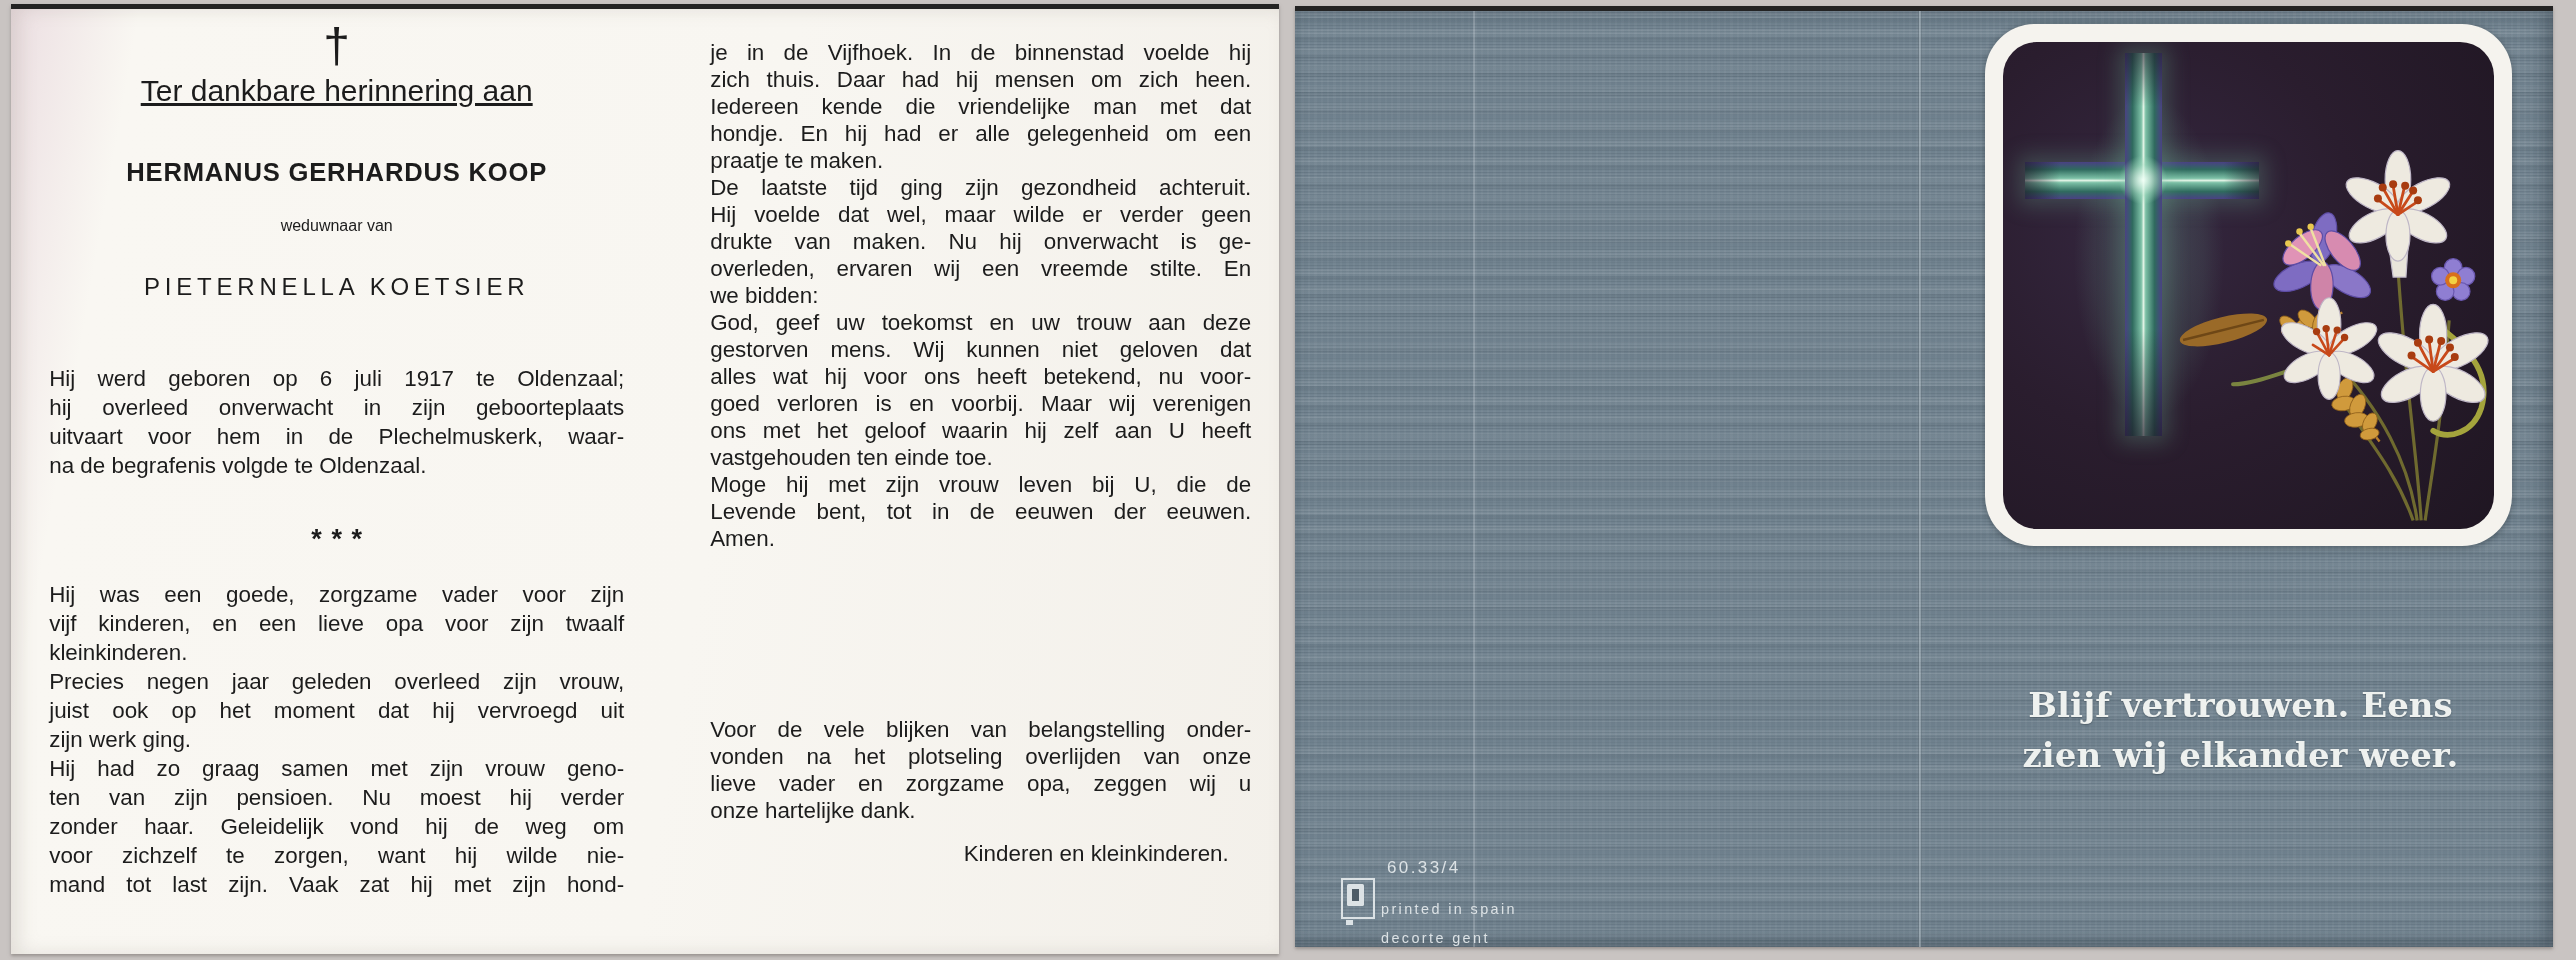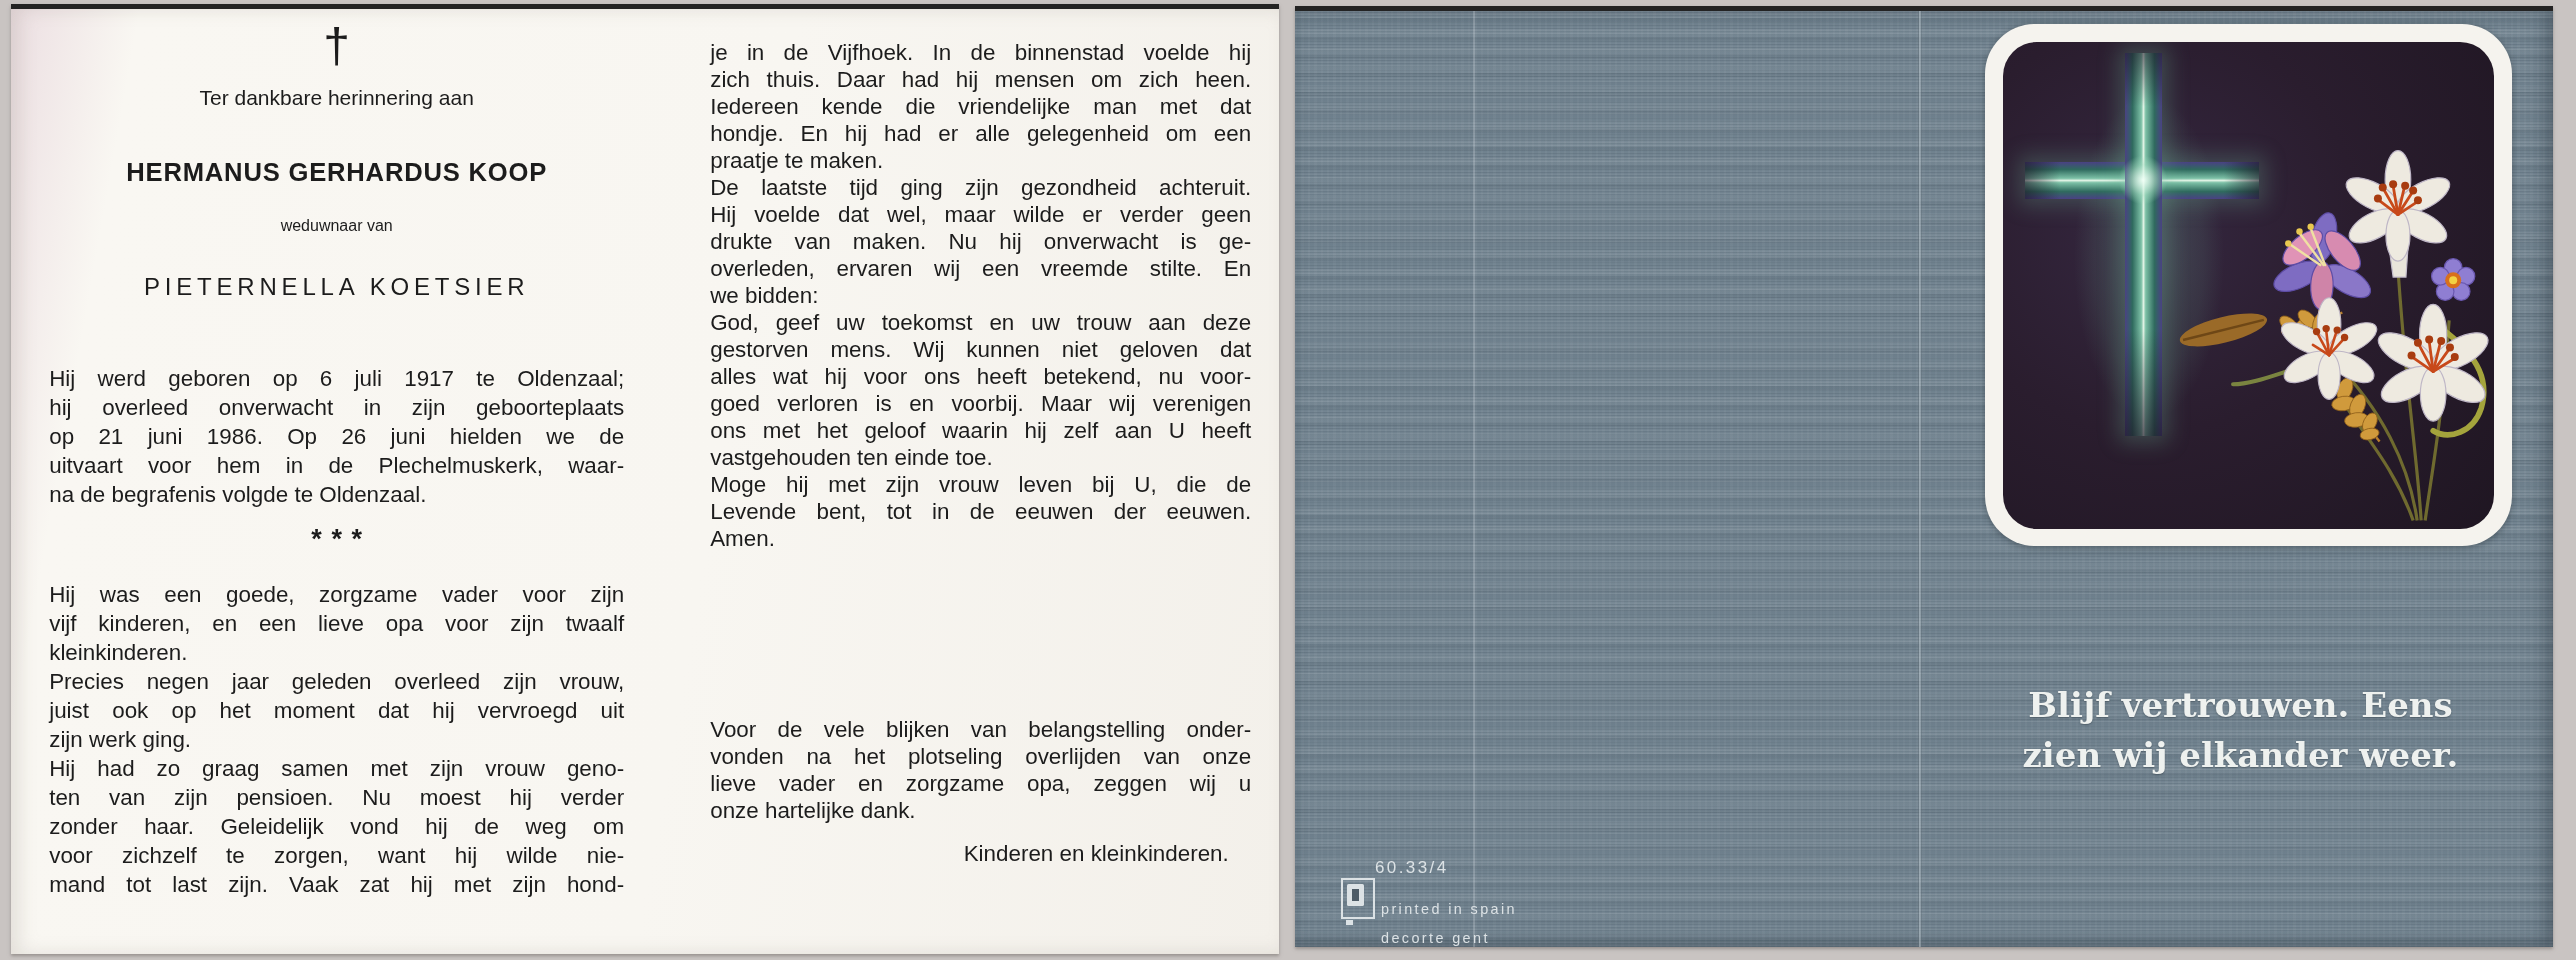--- a/index.html
+++ b/index.html
@@ -15,21 +15,21 @@
     left:11.2px;top:4px;width:1268px;height:945px;
     background:linear-gradient(100deg,#ecdfe2 0%,#f9f7f2 9%,#f8f6f1 55%,#f3f0ea 100%);
     box-shadow:inset 8px 0 17.6px rgba(150,140,132,0.22), 0 2.4px 3.2px rgba(110,104,100,0.55);
   }
   .col{position:absolute;top:0;height:100%;}
   .c1{left:38px;width:575px;}
   .c2{left:699px;width:541px;}
   .c1 > div, .c2 > div{position:absolute;left:0;width:100%;}
   .hdr{text-align:center;}
   .c1-cross{top:8px;font-size:48px;line-height:58px;}
-  .c1-intro{top:77px;font-size:21px;}
+  .c1-intro{top:65px;font-size:30px;text-decoration:underline;}
   .c1-name{top:149px;font-size:25.6px;font-weight:bold;letter-spacing:0.8px;}
   .c1-rel{top:208px;font-size:16px;}
   .c1-spouse{top:264px;font-size:24px;letter-spacing:4.8px;}
   .c1-sep{top:515px;font-size:27px;font-weight:bold;letter-spacing:9.6px;text-indent:9.6px;text-align:center;}
   .p-birth{top:355px;}
   .p-life{top:571px;}
   .p-mem{top:30px;}
   .p-thanks{top:707px;}
   .c2-sign{top:832px;text-align:right;padding-right:22.4px;box-sizing:border-box;font-size:22.4px;}
   .ln{font-size:22.4px;white-space:nowrap;}
@@ -81,21 +81,21 @@
     background:radial-gradient(circle, rgba(240,255,246,0.95) 0%, rgba(170,225,198,0.45) 45%, rgba(0,0,0,0) 72%);
   }
   .bouquet{position:absolute;left:174px;top:78px;}
   .motto{
     position:absolute;left:640px;top:669px;width:611px;text-align:center;
     font-family:"DejaVu Serif", serif;font-weight:bold;
     font-size:34px;line-height:50px;color:#eef1ef;
     text-shadow:0 0.8px 1.6px rgba(40,52,60,0.45);
   }
   .printer{position:absolute;left:0;top:0;width:100%;height:100%;color:#dce2e5;}
-  .pm-code{position:absolute;left:80px;top:847px;font-size:17px;letter-spacing:2.4px;}
+  .pm-code{position:absolute;left:92px;top:847px;font-size:17px;letter-spacing:2.4px;}
   .pm-logo{position:absolute;left:46px;top:867px;width:30px;height:37px;border:2.4px solid #dce2e5;}
   .pm-logo-in{position:absolute;left:4px;top:4px;width:17px;height:21.6px;background:#dce2e5;border-radius:1.6px;}
   .pm-logo-dot{position:absolute;left:4.8px;top:4.8px;width:7.2px;height:12px;background:#4d5b66;}
   .pm-foot{position:absolute;left:3.2px;bottom:-7.2px;width:6.4px;height:4.8px;background:#dce2e5;}
   .pm-name{position:absolute;left:86px;top:871px;font-size:14.4px;letter-spacing:2.4px;margin-top:48px;}
   .pm-origin{position:absolute;left:86px;top:890px;font-size:14.4px;letter-spacing:2.4px;}
 </style>
 </head>
 <body>
 
@@ -104,21 +104,20 @@
   <div class="col c1">
     <div class="hdr c1-cross">†</div>
     <div class="hdr c1-intro">Ter dankbare herinnering aan</div>
     <div class="hdr c1-name">HERMANUS GERHARDUS KOOP</div>
     <div class="hdr c1-rel">weduwnaar van</div>
     <div class="hdr c1-spouse">PIETERNELLA KOETSIER</div>
 
     <div class="p-birth">
       <div class="ln j">Hij werd geboren op 6 juli 1917 te Oldenzaal;</div>
       <div class="ln j">hij overleed onverwacht in zijn geboorteplaats</div>
-      <div class="ln j">op 21 juni 1986. Op 26 juni hielden we de</div>
       <div class="ln j">uitvaart voor hem in de Plechelmuskerk, waar-</div>
       <div class="ln">na de begrafenis volgde te Oldenzaal.</div>
     </div>
 
     <div class="c1-sep">***</div>
 
     <div class="p-life">
       <div class="ln j">Hij was een goede, zorgzame vader voor zijn</div>
       <div class="ln j">vijf kinderen, en een lieve opa voor zijn twaalf</div>
       <div class="ln">kleinkinderen.</div>

